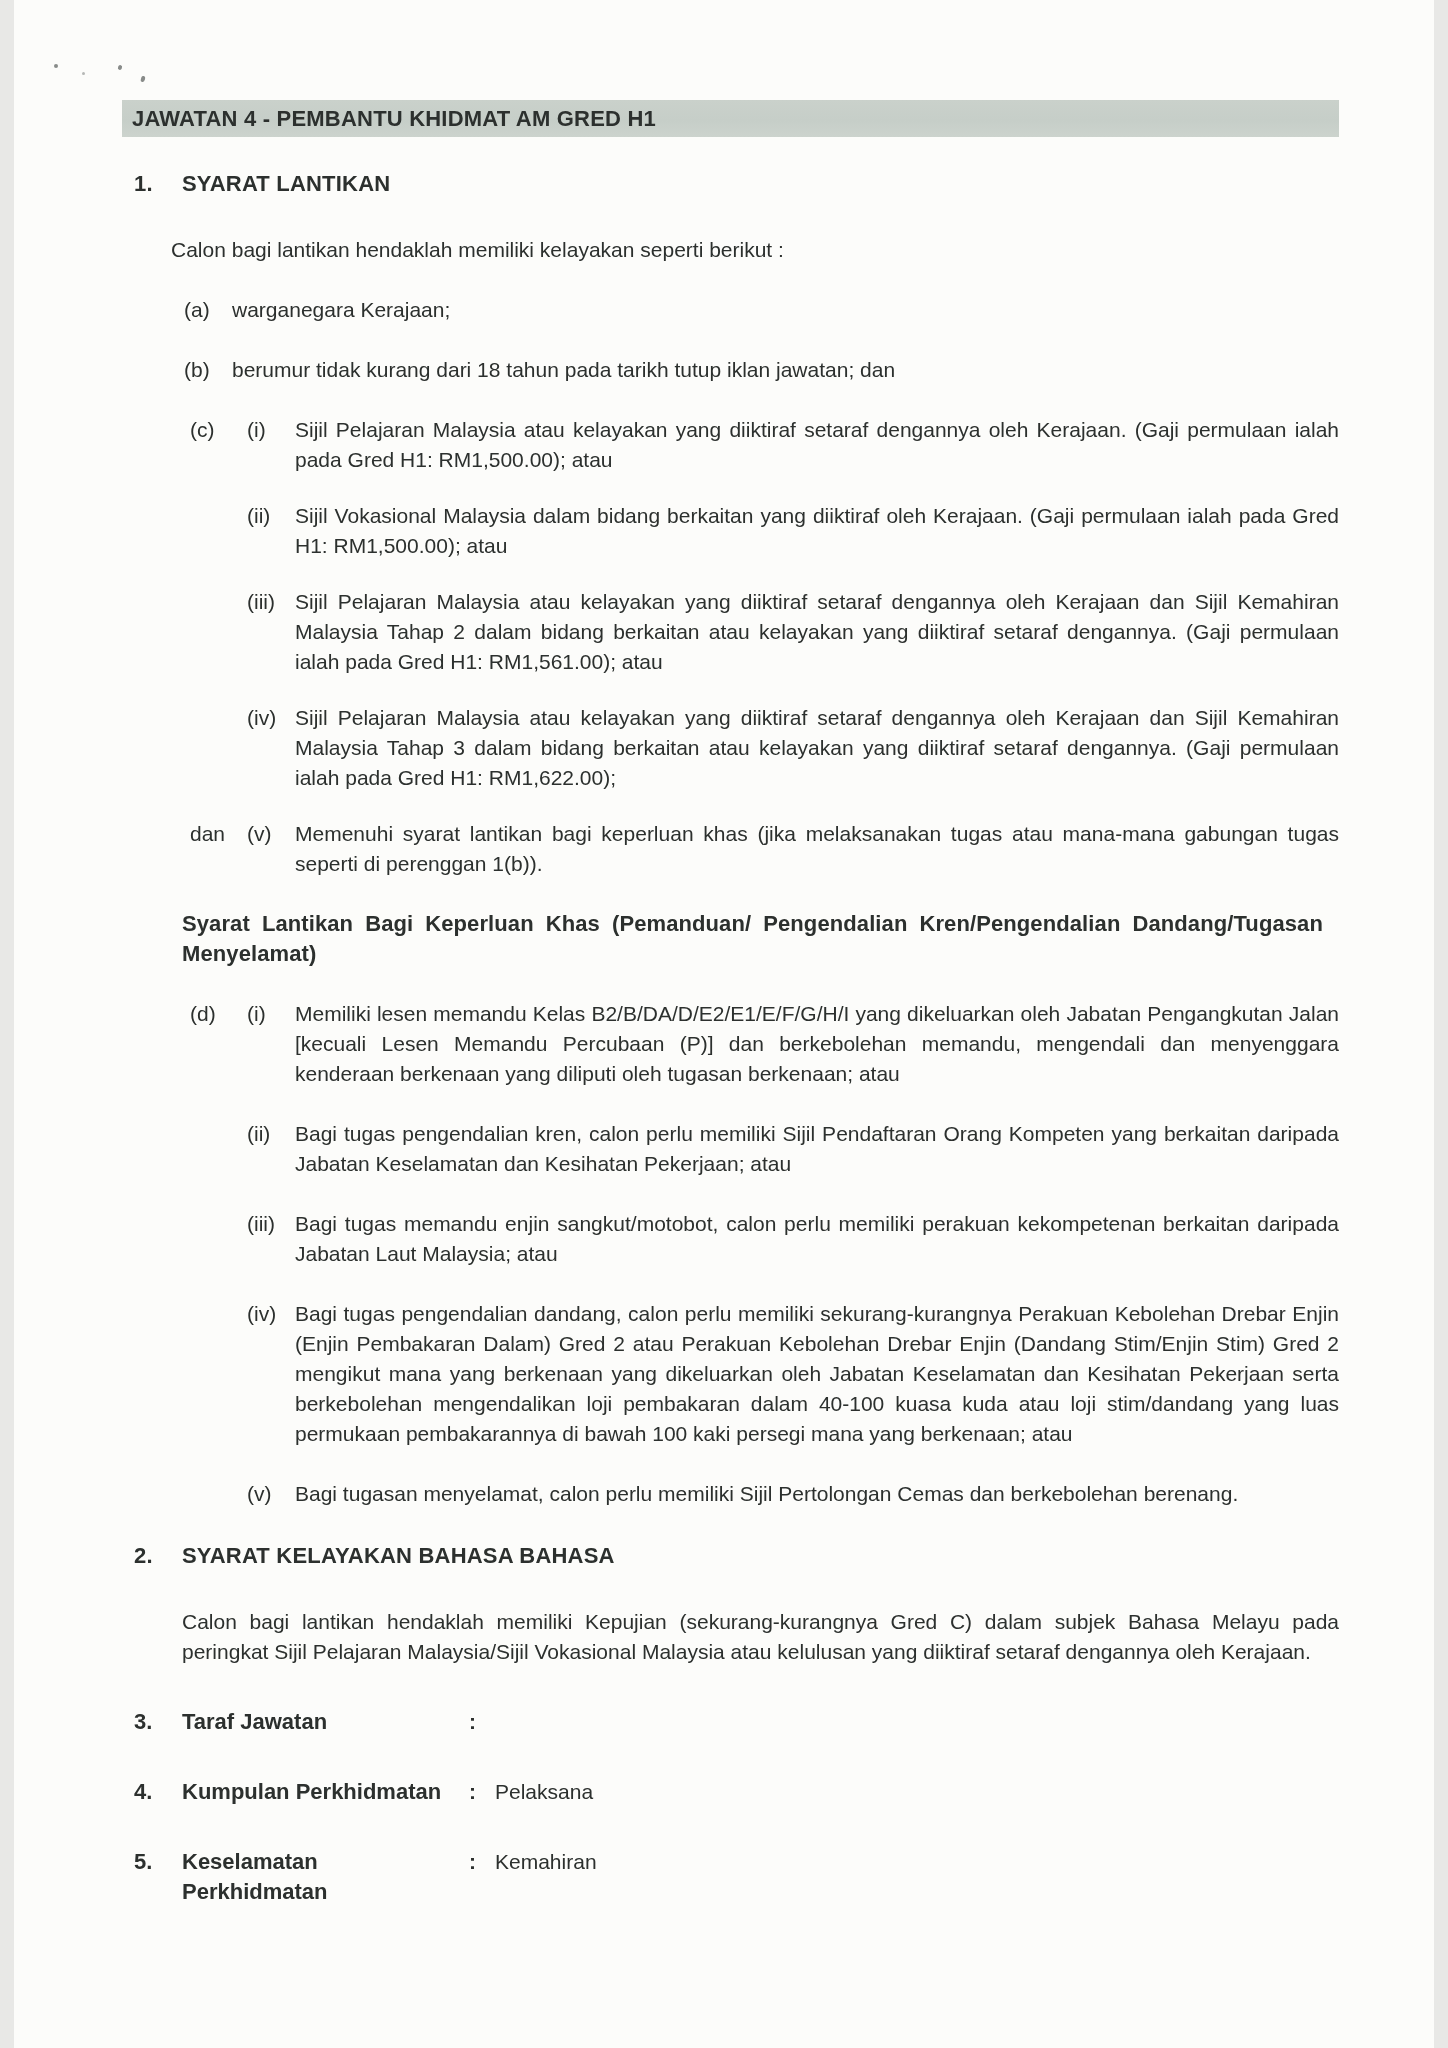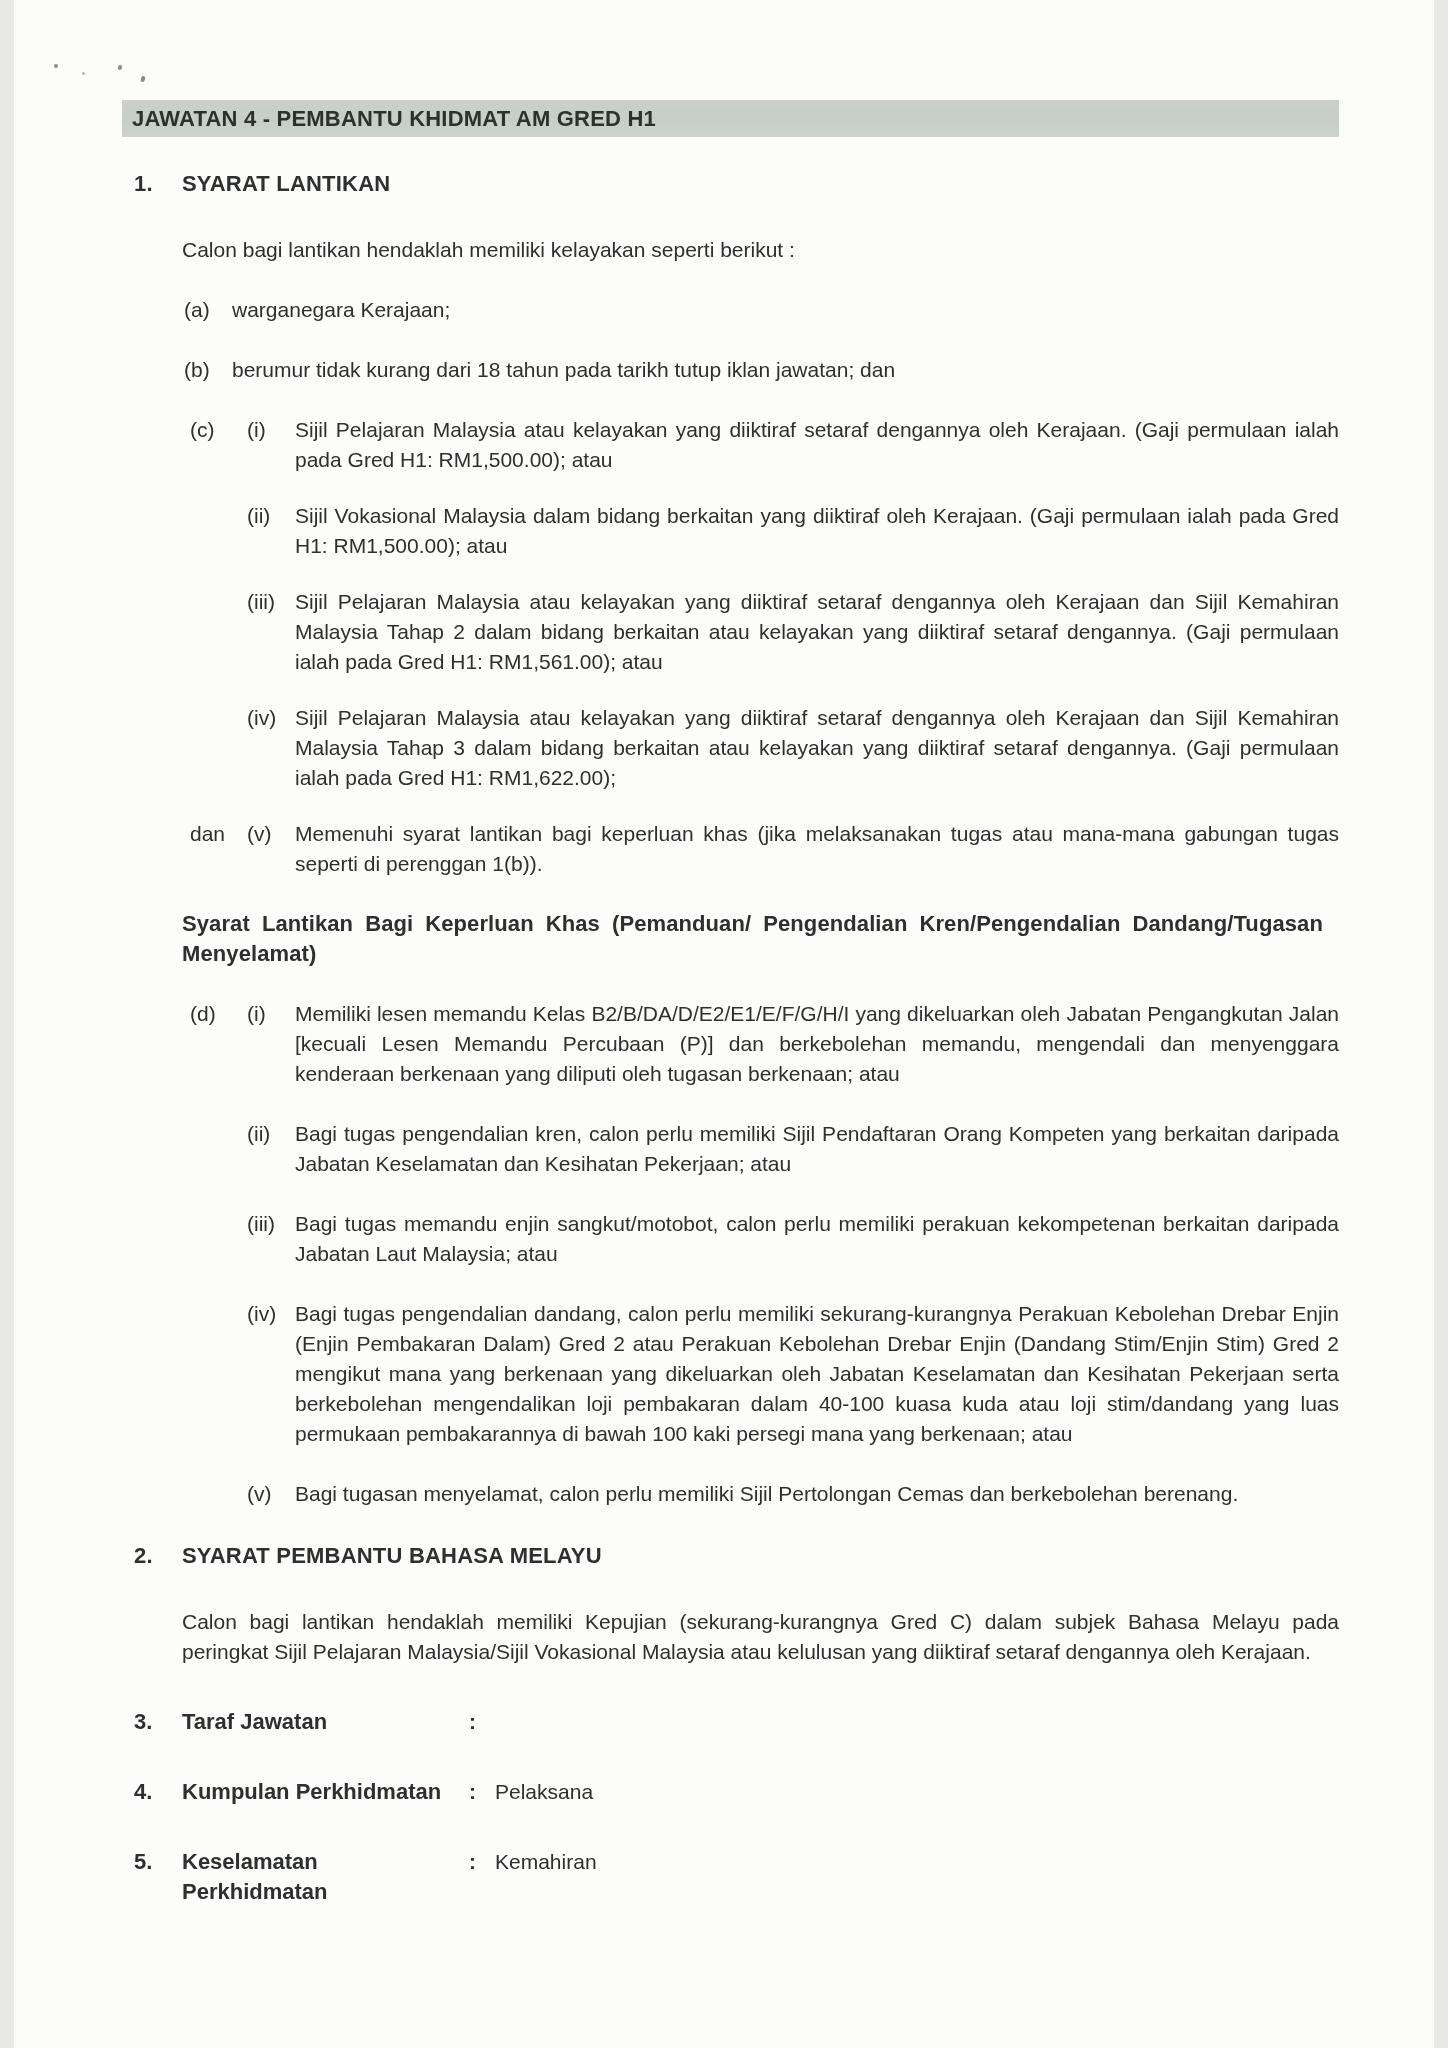--- a/index.html
+++ b/index.html
@@ -22,21 +22,21 @@
   .content{margin:0 95px 0 120px;position:relative;}
   .header-bar{
     margin:100px 0 0 -12px;
     height:37px;
     background:linear-gradient(180deg,#cad1cb 0%,#c6cec8 55%,#ccd3cd 100%);
     display:flex;align-items:center;
     padding-left:10px;box-sizing:border-box;
   }
   .header-bar span{font-weight:bold;font-size:22px;letter-spacing:.2px;}
   .sec-head{display:grid;grid-template-columns:48px 1fr;margin-top:32px;font-weight:bold;font-size:22px;letter-spacing:.2px;}
-  .intro{margin:36px 0 0 48px;}
+  .intro{margin:36px 0 0 37px;}
   .li-ab{display:grid;grid-template-columns:48px 1fr;margin:30px 0 0 50px;}
   .li-rom{display:grid;grid-template-columns:57px 48px 1fr;margin:26px 0 0 56px;}
   .gap-lg{margin-top:30px;}
   .just{text-align:justify;}
   .special{margin:30px 16px 0 48px;font-weight:bold;font-size:22px;letter-spacing:.1px;}
   .sec2-para{margin:36px 0 0 48px;}
   .info-row{display:grid;grid-template-columns:48px 287px 26px 1fr;margin-top:40px;}
   .info-row .num,.info-row .label{font-weight:bold;font-size:22px;}
   .info-row .colon{font-weight:bold;}
   p,h3{margin:0;padding:0;font-size:inherit;}
@@ -122,21 +122,21 @@
       <span class="just">Bagi tugas pengendalian dandang, calon perlu memiliki sekurang-kurangnya Perakuan Kebolehan Drebar Enjin (Enjin Pembakaran Dalam) Gred 2 atau Perakuan Kebolehan Drebar Enjin (Dandang Stim/Enjin Stim) Gred 2 mengikut mana yang berkenaan yang dikeluarkan oleh Jabatan Keselamatan dan Kesihatan Pekerjaan serta berkebolehan mengendalikan loji pembakaran dalam 40-100 kuasa kuda atau loji stim/dandang yang luas permukaan pembakarannya di bawah 100 kaki persegi mana yang berkenaan; atau</span>
     </div>
     <div class="li-rom gap-lg">
       <span></span>
       <span>(v)</span>
       <span class="just">Bagi tugasan menyelamat, calon perlu memiliki Sijil Pertolongan Cemas dan berkebolehan berenang.</span>
     </div>
 
     <div class="sec-head">
       <span>2.</span>
-      <span>SYARAT PEMBANTU BAHASA MELAYU</span>
+      <span>SYARAT KELAYAKAN BAHASA BAHASA</span>
     </div>
 
     <p class="sec2-para just">Calon bagi lantikan hendaklah memiliki Kepujian (sekurang-kurangnya Gred C) dalam subjek Bahasa Melayu pada peringkat Sijil Pelajaran Malaysia/Sijil Vokasional Malaysia atau kelulusan yang diiktiraf setaraf dengannya oleh Kerajaan.</p>
 
     <div class="info-row">
       <span class="num">3.</span>
       <span class="label">Taraf Jawatan</span>
       <span class="colon">:</span>
     </div>
     <div class="info-row">

